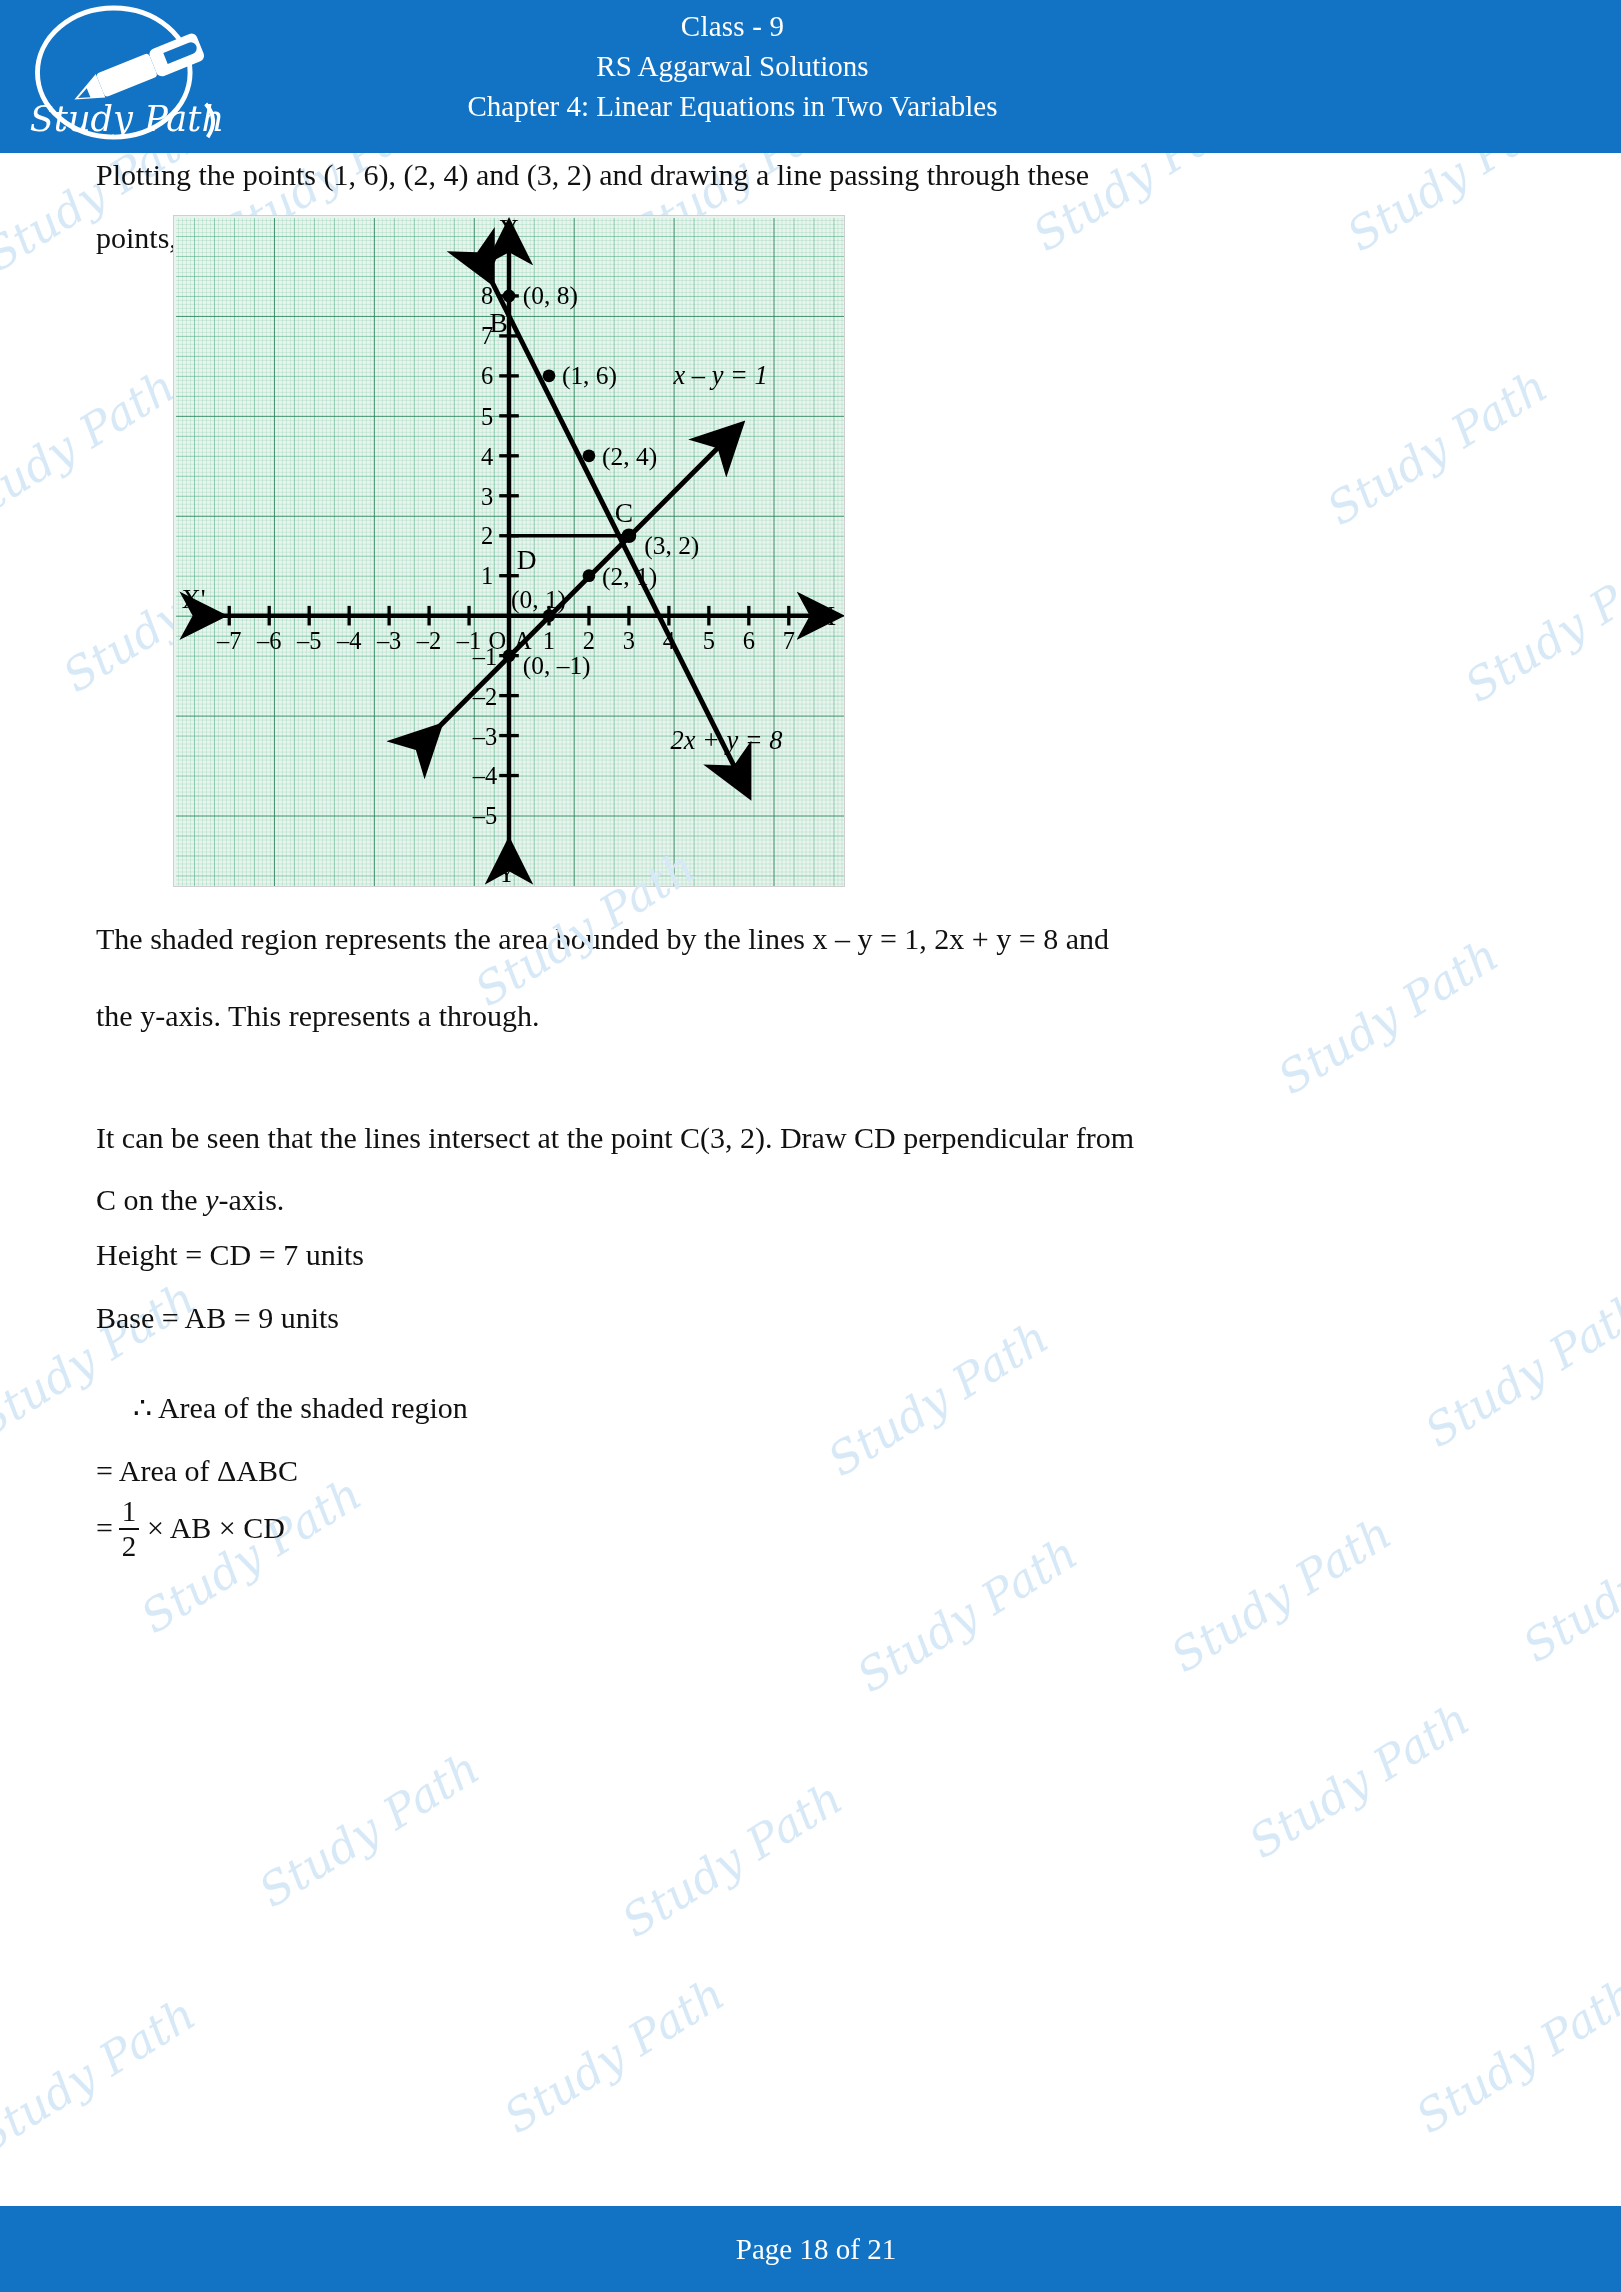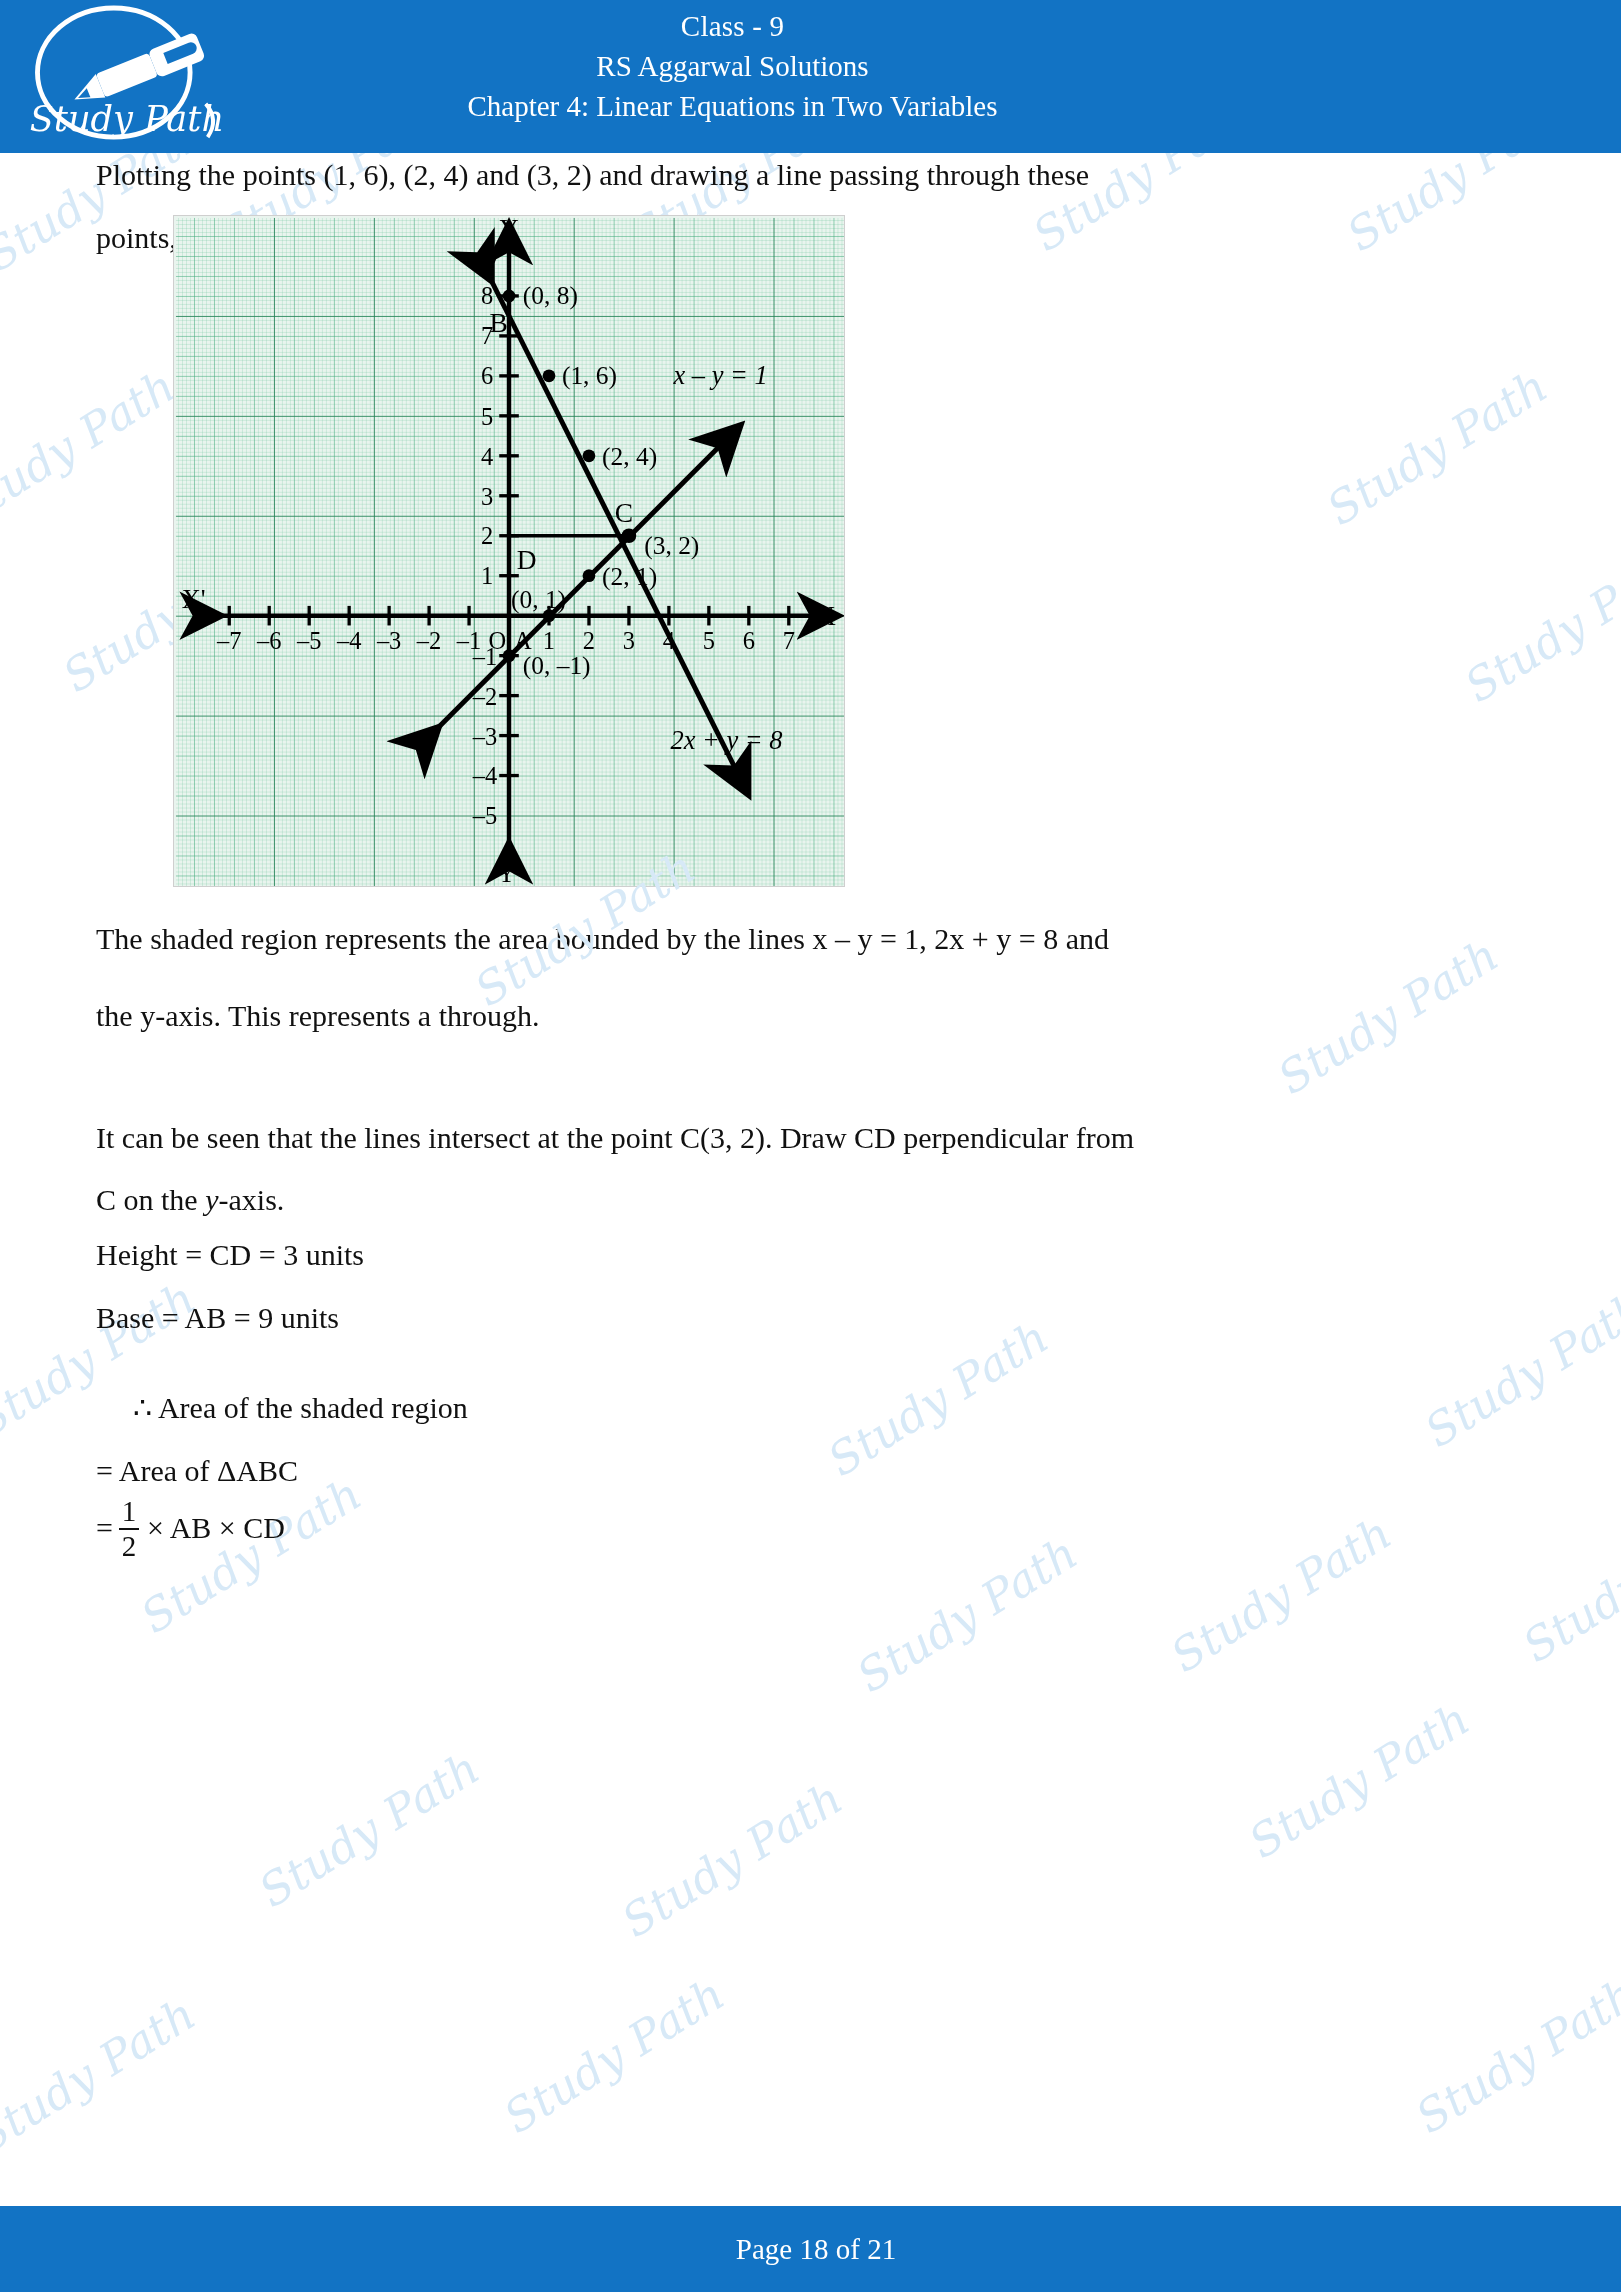--- a/index.html
+++ b/index.html
@@ -308,21 +308,21 @@
         </g>
       </svg>
     </div>
 
     <div class="para" style="top:754px;">The shaded region represents the area bounded by the lines x – y = 1, 2x + y = 8 and</div>
     <div class="para" style="top:831px;">the y-axis. This represents a through.</div>
 
     <div class="para" style="top:953px;">It can be seen that the lines intersect at the point C(3, 2). Draw CD perpendicular from</div>
     <div class="para" style="top:1015px;"><span>C on the </span><span class="ital">y</span><span>-axis.</span></div>
 
-    <div class="para" style="top:1070px;">Height = CD = 3 units</div>
+    <div class="para" style="top:1070px;">Height = CD = 7 units</div>
     <div class="para" style="top:1133px;">Base = AB = 9 units</div>
 
     <div class="para" style="top:1223px;margin-left:37px;">∴ Area of the shaded region</div>
     <div class="para" style="top:1286px;">= Area of ΔABC</div>
     <div class="para" style="top:1343px;"><span>=</span><span class="frac"><span class="num">1</span><span class="den">2</span></span><span>× AB × CD</span></div>
 
   </div>
 
   <div class="site-footer">
     <span>Page 18 of 21</span>

